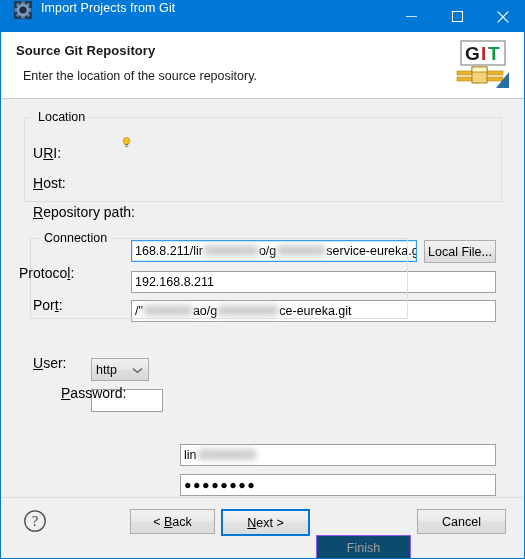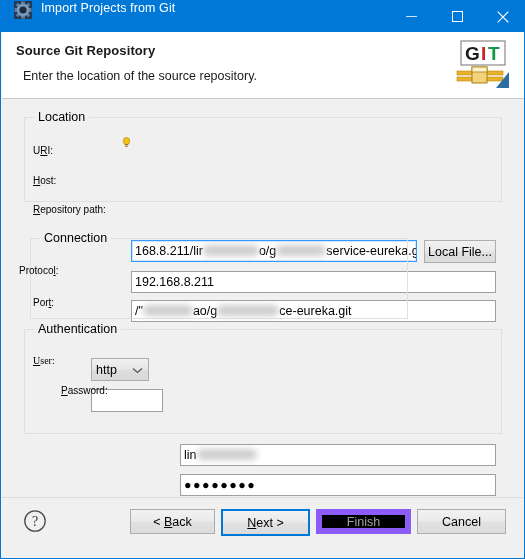--- a/index.html
+++ b/index.html
@@ -117,21 +117,21 @@
     left: 9px;
     background: #f0f0f0;
     padding: 0 4px;
     font-size: 12.5px;
     color: #000;
     white-space: nowrap;
   }
 
   .lbl {
     position: absolute;
-    font-size: 10px;
+    font-size: 14px;
     color: #000;
     white-space: nowrap;
   }
   .mn { text-decoration: underline; text-underline-offset: 1px; }
 
   .txt {
     position: absolute;
     box-sizing: border-box;
     background: #ffffff;
     border: 1px solid #a0a0a0;
@@ -181,22 +181,23 @@
     white-space: nowrap;
     display: flex;
     align-items: center;
     justify-content: center;
   }
   .btn.default {
     border: 2px solid #0078d7;
   }
   .btn.disabled {
     color: #a0a0a0;
-    background: #000000;
-    border: 6px solid #8b5cf6;
+    background: #0c4a6e;
+    border: 1px solid #8b5cf6;
+    margin-top: 26px;
   }
 
   
   .combo {
     position: absolute;
     box-sizing: border-box;
     background: linear-gradient(to bottom, #f0f0f0 0%, #e6e6e6 50%, #dedede 51%, #d8d8d8 100%);
     border: 1px solid #acacac;
     font-size: 12.5px;
     color: #000;
@@ -353,25 +354,22 @@
       <span class="chev">
         <svg width="11" height="7" viewBox="0 0 11 7">
           <polyline points="1,1.5 5.5,5.5 10,1.5" fill="none" stroke="#5a5a5a" stroke-width="1.3"></polyline>
         </svg>
       </span>
     </div>
 
     <div class="lbl" style="left:31px; top:198px;">Por<span class="mn">t</span>:</div>
     <div class="txt" style="left:89px; top:290px; width:72px; height:23px;" placeholder=""></div>
 
-    <div class="group" style="left:22px; top:230px; width:478px; height:105px;">
-      <div class="group-title">Authentication</div>
-    </div>
-
-    <div class="lbl" style="left:31px; top:256px;font-family:Liberation Serif, serif;"><span class="mn">U</span>ser:</div>
+
+    <div class="lbl" style="left:31px; top:256px;"><span class="mn">U</span>ser:</div>
     <div class="txt" style="left:178px; top:345px; width:316px; height:22px;">
       <span>lin</span><span class="blur" style="width:60px;"></span>
     </div>
 
     <div class="lbl" style="left:31px; top:286px;margin-left:28px;"><span class="mn">P</span>assword:</div>
     <div class="txt" style="left:178px; top:375px; width:316px; height:22px; letter-spacing:1.5px;">●●●●●●●●</div>
 
     <div class="chk-row" style="left:33px; top:402px;">
       <span class="chk-box">
         <svg width="11" height="11" viewBox="0 0 11 11">

